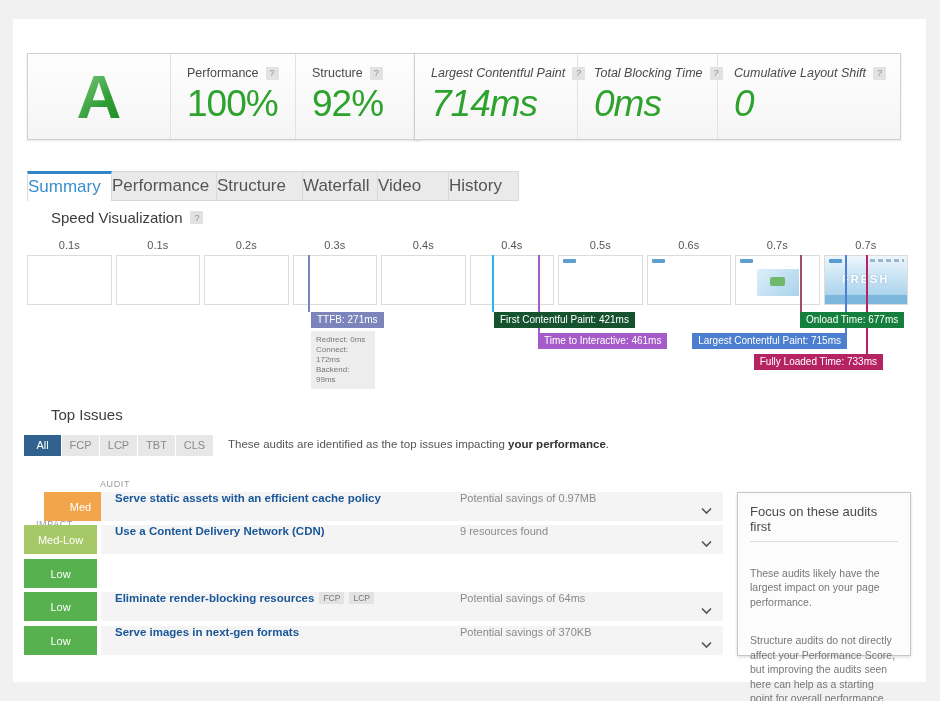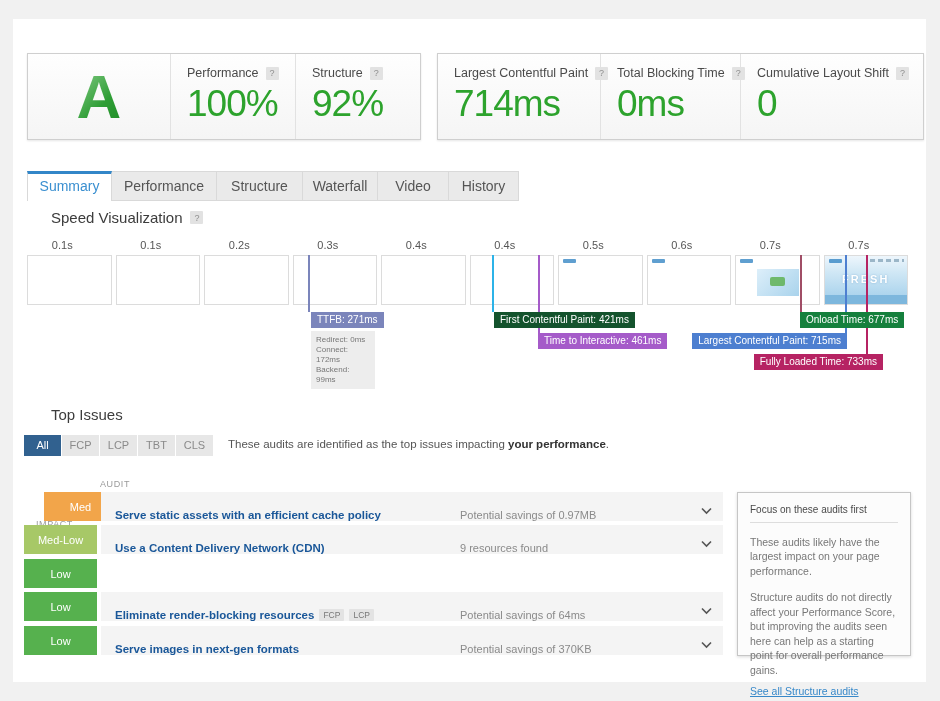--- a/index.html
+++ b/index.html
@@ -3,40 +3,40 @@
 <meta charset="utf-8">
 <style>
   * { margin:0; padding:0; box-sizing:border-box; }
   html,body { width:940px; height:701px; }
   body { background:#f1f1f1; font-family:"Liberation Sans", sans-serif; position:relative; overflow:hidden; }
   .panel { position:absolute; left:13px; top:19px; width:913px; height:663px; background:#fff; }
 
   
   .card { position:absolute; top:34px; height:87px; border:1px solid #cfcfcf; background:linear-gradient(#fefefe,#f5f5f5); box-shadow:0 1px 2px rgba(0,0,0,.10); display:flex; }
   .card-left { left:14px; width:394px; }
-  .card-right { left:424px; width:487px; }
+  .card-right { left:401px; width:487px;font-style:italic; }
   .cell { border-right:1px solid #e2e2e2; padding:12px 16px 10px 16px; }
   .cell:last-child { border-right:none; }
   .grade-cell { width:143px; display:flex; align-items:center; justify-content:center; padding:0; }
   .grade { font-size:62px; font-weight:bold; line-height:1; background:linear-gradient(135deg,#8ecf8e 0%, #2f9e36 60%, #1d8a24 100%); -webkit-background-clip:text; background-clip:text; color:transparent; }
   .cell-label { font-size:12.5px; color:#4a4a4a; display:flex; align-items:center; gap:7px; white-space:nowrap; }
   .help { width:13px; height:13px; background:#e2e2e2; color:#8f8f8f; font-size:9px; display:inline-flex; align-items:center; justify-content:center; border-radius:1px; flex:0 0 auto; }
   .cell-value { font-size:37px; color:#2da32d; margin-top:3px; letter-spacing:-1px; font-weight:400; }
   .w-perf { width:125px; } .w-lcp { width:163px; } .w-tbt { width:140px; }
 
   
   .tabs { position:absolute; left:14px; top:152px; display:flex; height:30px; }
-  .tab { height:30px; line-height:28px; text-align:center; font-size:14px; color:#555; background:#eaeaea; border:1px solid #d9d9d9; border-left:none; cursor:pointer; }
+  .tab { height:30px; line-height:28px; text-align:left; font-size:17px; color:#555; background:#eaeaea; border:1px solid #d9d9d9; border-left:none; cursor:pointer; }
   .tab:first-child { border-left:1px solid #d9d9d9; }
   .tab.active { background:#fff; border-top:3px solid #3286c8; border-bottom:none; border-left:1px solid #d9d9d9; color:#3a8fd0; line-height:25px; }
 
   .section-title { position:absolute; font-size:15px; color:#3c3c3c; display:flex; align-items:center; gap:8px;margin-left:24px; }
 
   
-  .film-times { position:absolute; left:7px; top:220px; width:881px; display:flex; gap:4px; }
+  .film-times { position:absolute; left:14px; top:220px; width:881px; display:flex; gap:4px; }
   .film-times span { flex:1; text-align:center; font-size:11px; color:#555; }
   .film-frames { position:absolute; left:14px; top:236px; width:881px; display:flex; gap:4px; }
   .frame { flex:1; height:50px; background:#fff; border:1px solid #dcdcdc; position:relative; overflow:hidden; }
   .logo-dot { position:absolute; top:3px; left:4px; width:13px; height:4px; background:#2a7fc0; opacity:.75; border-radius:1px; }
   .mini-hero { position:absolute; left:21px; top:13px; width:42px; height:27px; background:linear-gradient(135deg,#ddeffa,#a9d3ec); }
   .mini-hero:after { content:""; position:absolute; left:13px; top:8px; width:15px; height:9px; background:#5fb254; border-radius:2px; opacity:.85; }
   .full-hero { position:absolute; inset:0; background:linear-gradient(180deg,#eef6fc 0%, #cfe7f5 35%, #9fcdea 100%); }
   .hero-text { position:absolute; left:0; right:0; top:17px; text-align:center; color:#fff; font-weight:bold; font-size:11px; letter-spacing:2px; text-shadow:0 0 2px rgba(120,170,210,.8); }
   .hero-band { position:absolute; left:0; right:0; bottom:0; height:9px; background:#7db7dd; }
   .hero-nav { position:absolute; top:3px; right:3px; width:34px; height:3px; background:repeating-linear-gradient(90deg,#9bb6c8 0 5px, transparent 5px 8px); }
@@ -50,30 +50,30 @@
   .filters { position:absolute; left:11px; top:416px; display:flex; gap:1px; }
   .filter { width:37px; height:21px; line-height:21px; text-align:center; font-size:11px; background:#e7e7e7; color:#8a8a8a; cursor:pointer; }
   .filter.active { background:#31618f; color:#fff; }
   .filters-desc { position:absolute; left:215px; top:419px; font-size:11.5px; color:#555; }
   .filters-desc b { color:#333; }
 
   .tbl-head { position:absolute; top:460px; font-size:9px; color:#9a9a9a; letter-spacing:.6px; }
 
   .audit-row { position:absolute; left:11px; width:699px; height:29px; cursor:pointer; }
   .impact-badge { position:absolute; left:0; top:0; width:73px; height:29px; color:#fff; font-size:11px; display:flex; align-items:center; justify-content:center; }
-  .audit-body { position:absolute; left:77px; right:0; top:0; bottom:0; background:#f4f4f4; display:flex; align-items:flex-end; padding-left:14px; }
+  .audit-body { position:absolute; left:77px; right:0; top:0; bottom:0; background:#f4f4f4; display:flex; align-items:flex-start; padding-left:14px; }
   .audit-title { font-size:11.5px; font-weight:bold; color:#1a5799; white-space:nowrap; }
   .mini-tag { font-size:8.5px; color:#777; background:#e3e3e3; padding:1px 4px; margin-left:5px; border-radius:1px; }
   .audit-detail { position:absolute; left:359px; font-size:11px; color:#8a8a8a; white-space:nowrap; }
   .chev { position:absolute; right:11px; top:9px; width:11px; height:8px; }
 
   
   .focus-box { position:absolute; left:724px; top:473px; width:174px; height:164px; background:#fcfcfc; border:1px solid #c6c6c6; box-shadow:0 1px 3px rgba(0,0,0,.15); padding:11px 12px; }
-  .focus-title { font-size:10px; color:#4a4a4a; padding-bottom:7px; border-bottom:1px solid #ddd; }
-  .focus-para { font-size:10.5px; color:#777; line-height:1.38; margin-top:12px; }
+  .focus-title { font-size:13px; color:#4a4a4a; padding-bottom:7px; border-bottom:1px solid #ddd; }
+  .focus-para { font-size:10.5px; color:#777; line-height:1.38; margin-top:24px; }
   .focus-link { display:inline-block; margin-top:8px; font-size:10.5px; color:#3788c9; text-decoration:underline; cursor:pointer; }
 </style>
 </head>
 <body>
 
 <div class="panel">
 
   <div class="card card-left">
     <div class="cell grade-cell">
       <span class="grade">A</span>

